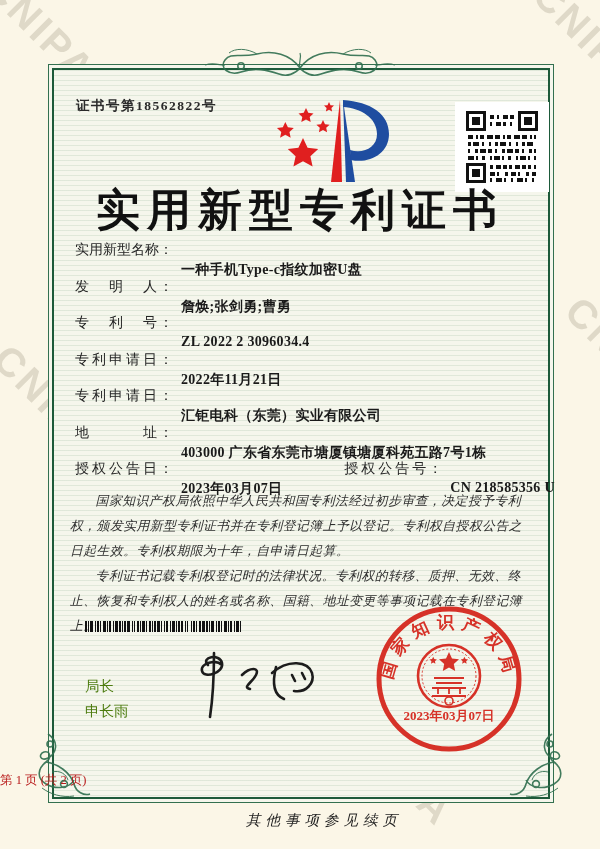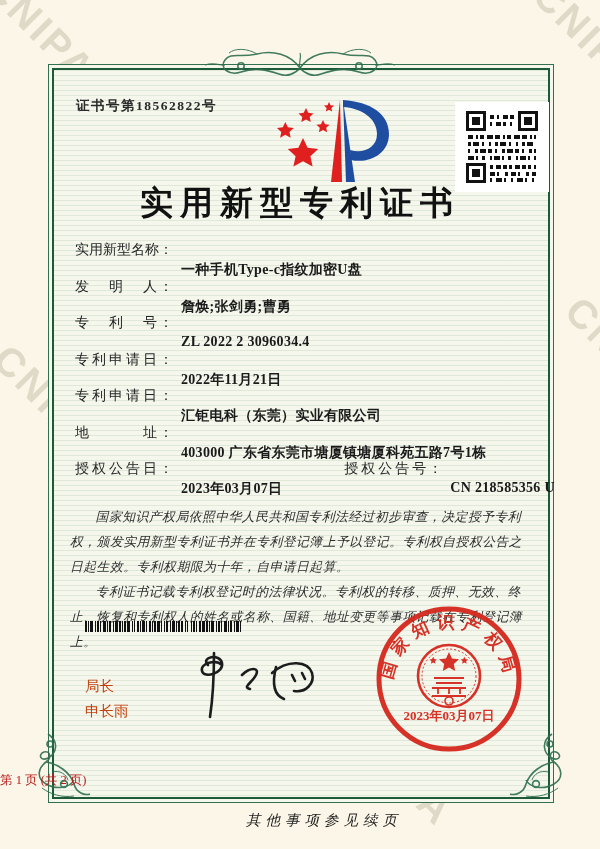--- a/index.html
+++ b/index.html
@@ -16,36 +16,36 @@
       background:repeating-linear-gradient(180deg,rgba(112,158,120,0.16) 0 1px,rgba(255,255,255,0) 1px 5px);}
   .ornament-top{position:absolute;left:50%;top:44px;transform:translateX(-50%);}
   .corner{position:absolute;}
   .corner.br{transform:scaleX(-1);}
   
   .cert-no{position:absolute;left:76px;top:97px;font-size:13.5px;letter-spacing:1.5px;color:#2a2a2a;font-weight:bold;}
   .logo{position:absolute;left:243px;top:98px;}
   .qr{position:absolute;left:455px;top:102px;width:94px;height:90px;background:#fff;
       display:flex;align-items:center;justify-content:center;}
   .title{position:absolute;left:0;right:0;top:181px;text-align:center;
-         font-size:33px;font-weight:bold;letter-spacing:7px;color:#111;}
+         font-size:44px;font-weight:bold;letter-spacing:7px;color:#111;}
   
   .fields{position:absolute;left:75px;top:241px;width:460px;font-size:14px;}
   .frow{height:36.5px;display:flex;align-items:flex-start;white-space:nowrap;}
   .flabel{display:inline-block;width:82px;text-align:justify;text-align-last:justify;
           color:#262626;flex:0 0 82px;}
   .fcolon{margin:0 8px 0 2px;color:#262626;}
   .fvalue{font-weight:600;color:#1a1a1a;letter-spacing:0.3px;margin-top:20px;}
   .fpair2{margin-left:62px;}
   
   .legal{position:absolute;left:70px;top:489px;width:462px;font-size:12.8px;line-height:1.95;
-         font-style:italic;color:#2e2e2e;letter-spacing:0.5px;margin-top:16px;}
+         font-style:italic;color:#2e2e2e;letter-spacing:0.5px;}
   .legal p{margin:0;text-indent:2em;}
   
   .barcode{position:absolute;left:85px;top:621px;}
-  .signer{position:absolute;left:85px;top:674px;font-size:14.5px;line-height:25px;color:#c2410c;
+  .signer{position:absolute;left:85px;top:674px;font-size:14.5px;line-height:25px;color:#4d7c0f;
           font-family:"Liberation Sans","DejaVu Sans",sans-serif;}
   .sig-script{position:absolute;left:180px;top:645px;}
   
   .seal{position:absolute;left:374px;top:604px;opacity:0.95;}
   .seal text{font-family:"Liberation Serif","DejaVu Serif",serif;}
   
   .pageno{position:absolute;left:0;right:0;top:772px;font-size:12.5px;color:#b91c1c;}
   .contnote{position:absolute;left:0;right:0;top:811px;text-align:center;font-size:14.5px;
             font-style:italic;letter-spacing:5px;color:#1f1f1f;margin-left:48px;}
   svg{display:block;}

